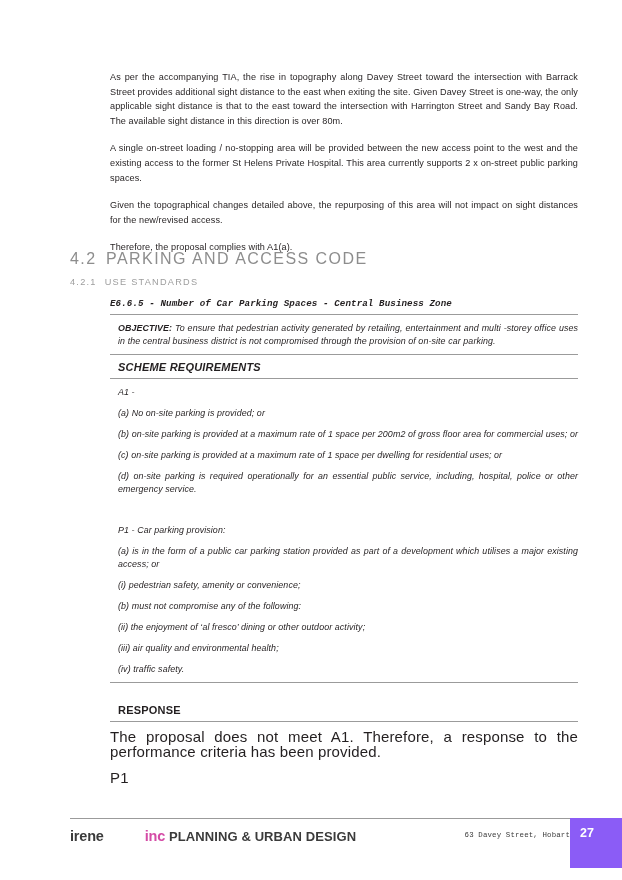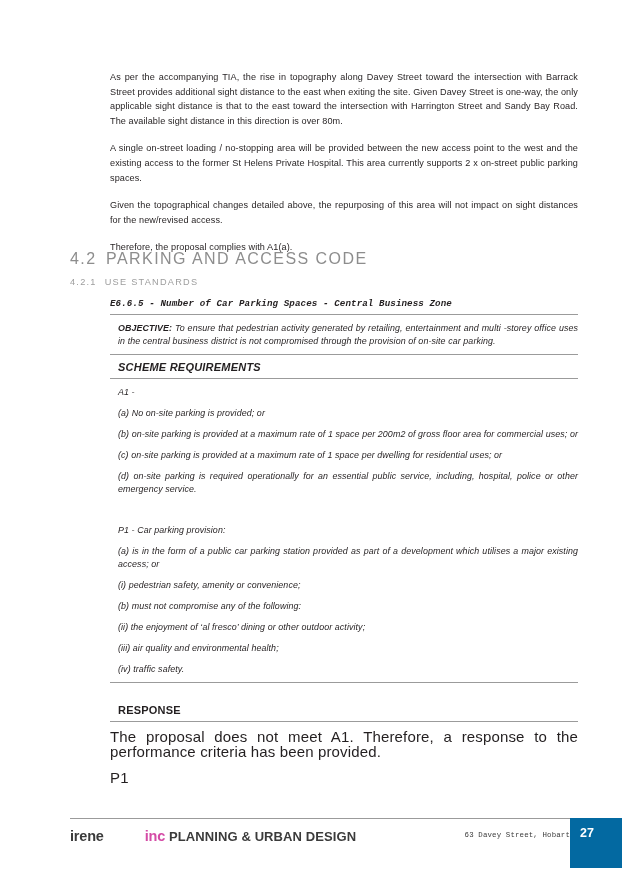--- a/index.html
+++ b/index.html
@@ -184,21 +184,21 @@
     letter-spacing: 0.02em;
     font-family: Liberation Mono, monospace;
   }
 
   .page-badge {
     position: absolute;
     left: 570px;
     top: 818px;
     width: 52px;
     height: 50px;
-    background: #0369a1;
+    background: #8b5cf6;
   }
   .page-badge .num {
     position: absolute;
     left: 10px;
     top: 8px;
     font-size: 12.5px;
     font-weight: bold;
     color: #ffffff;
   }
 </style>

